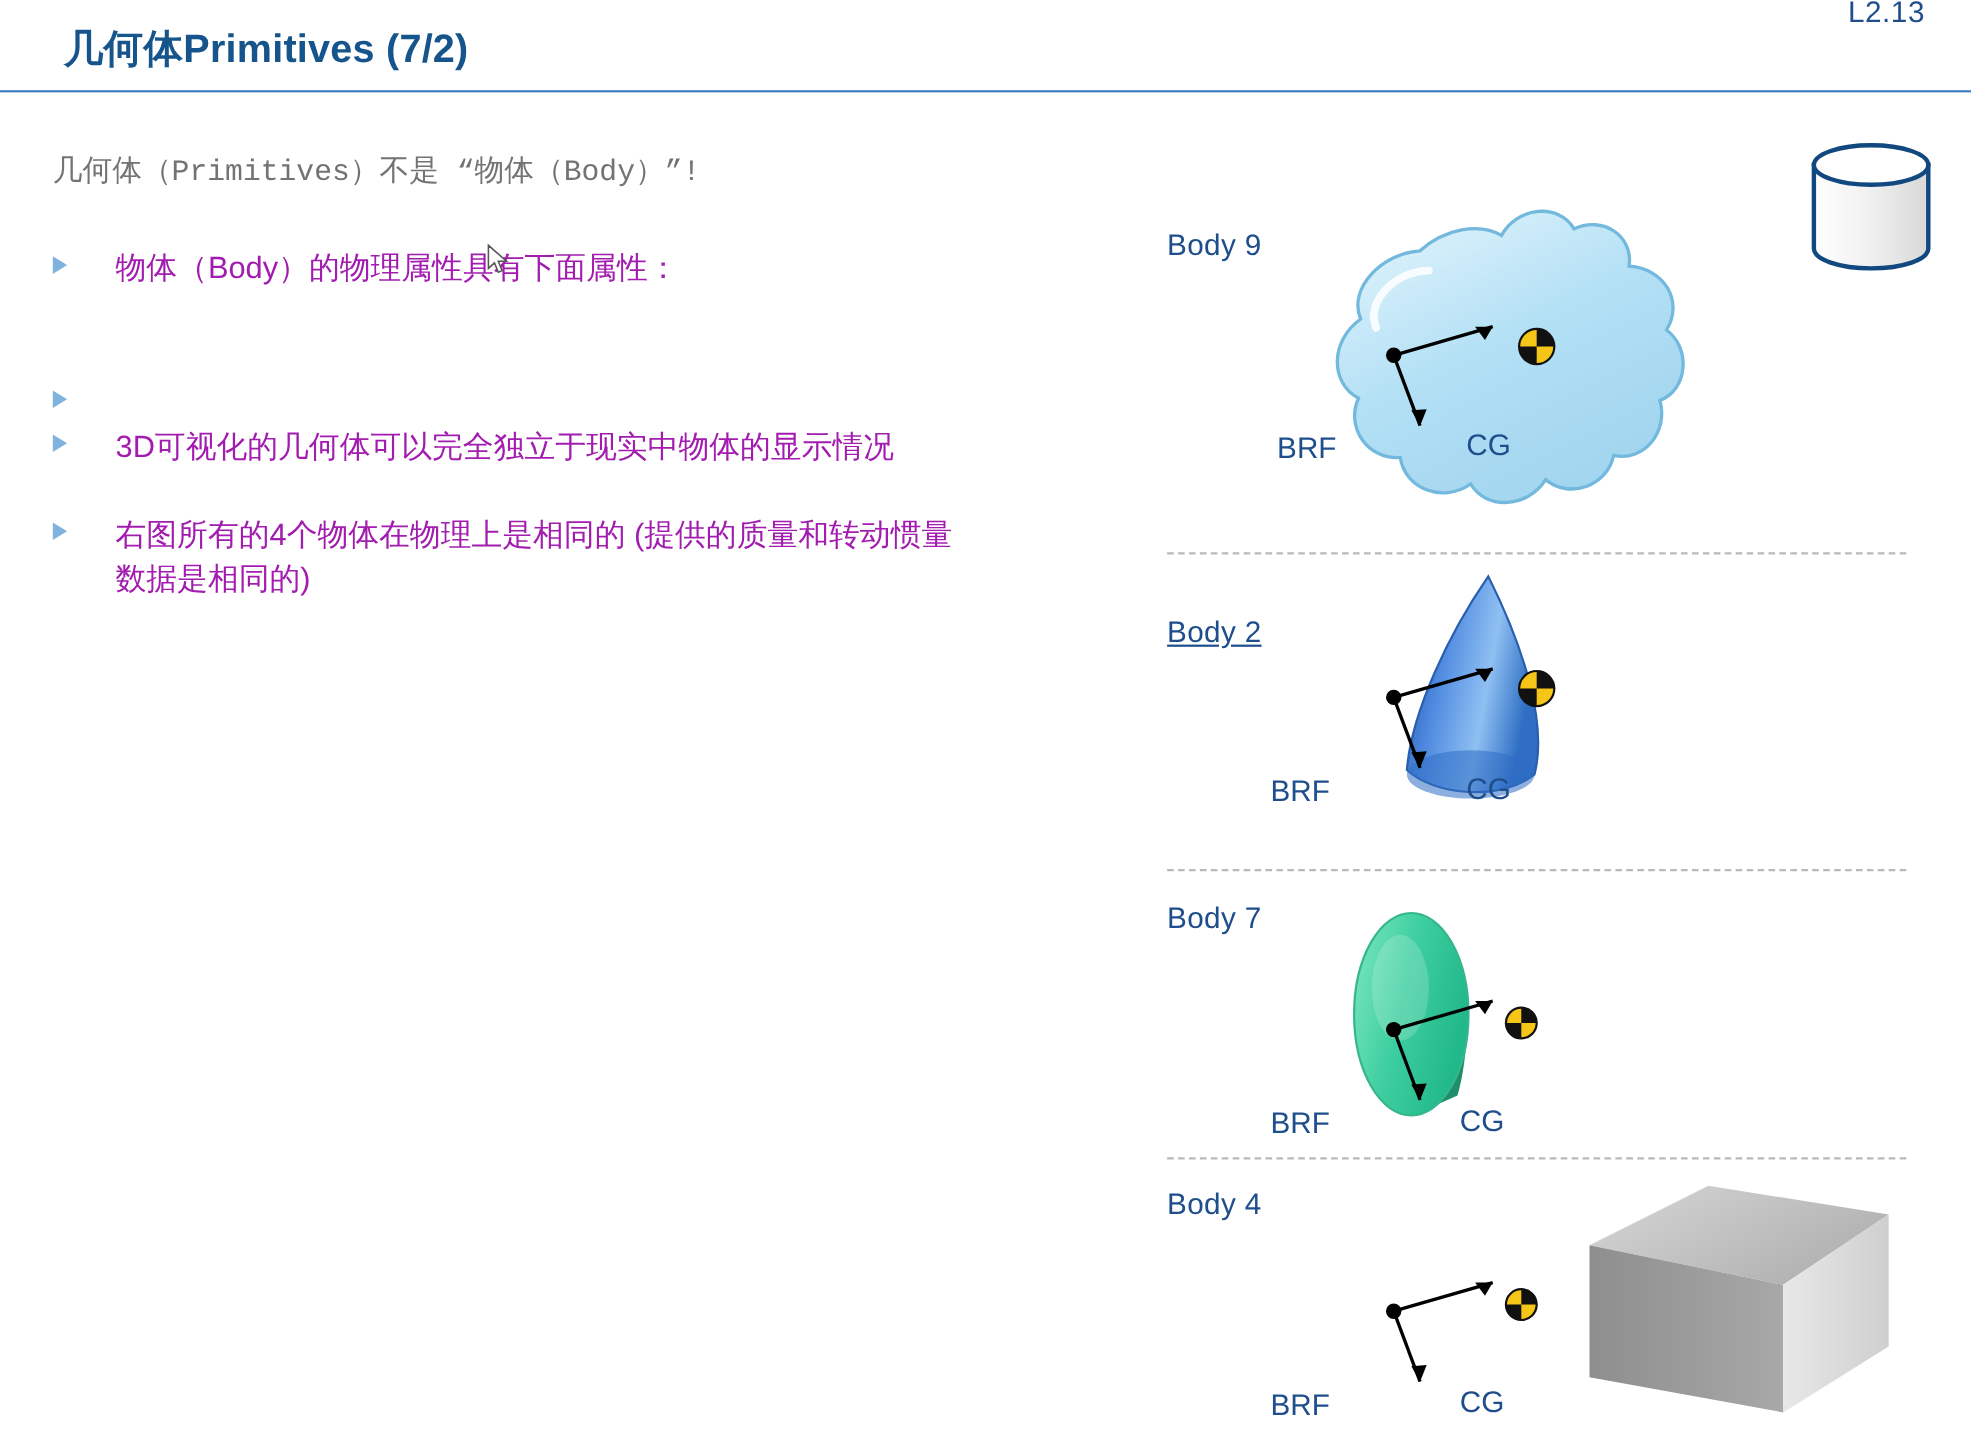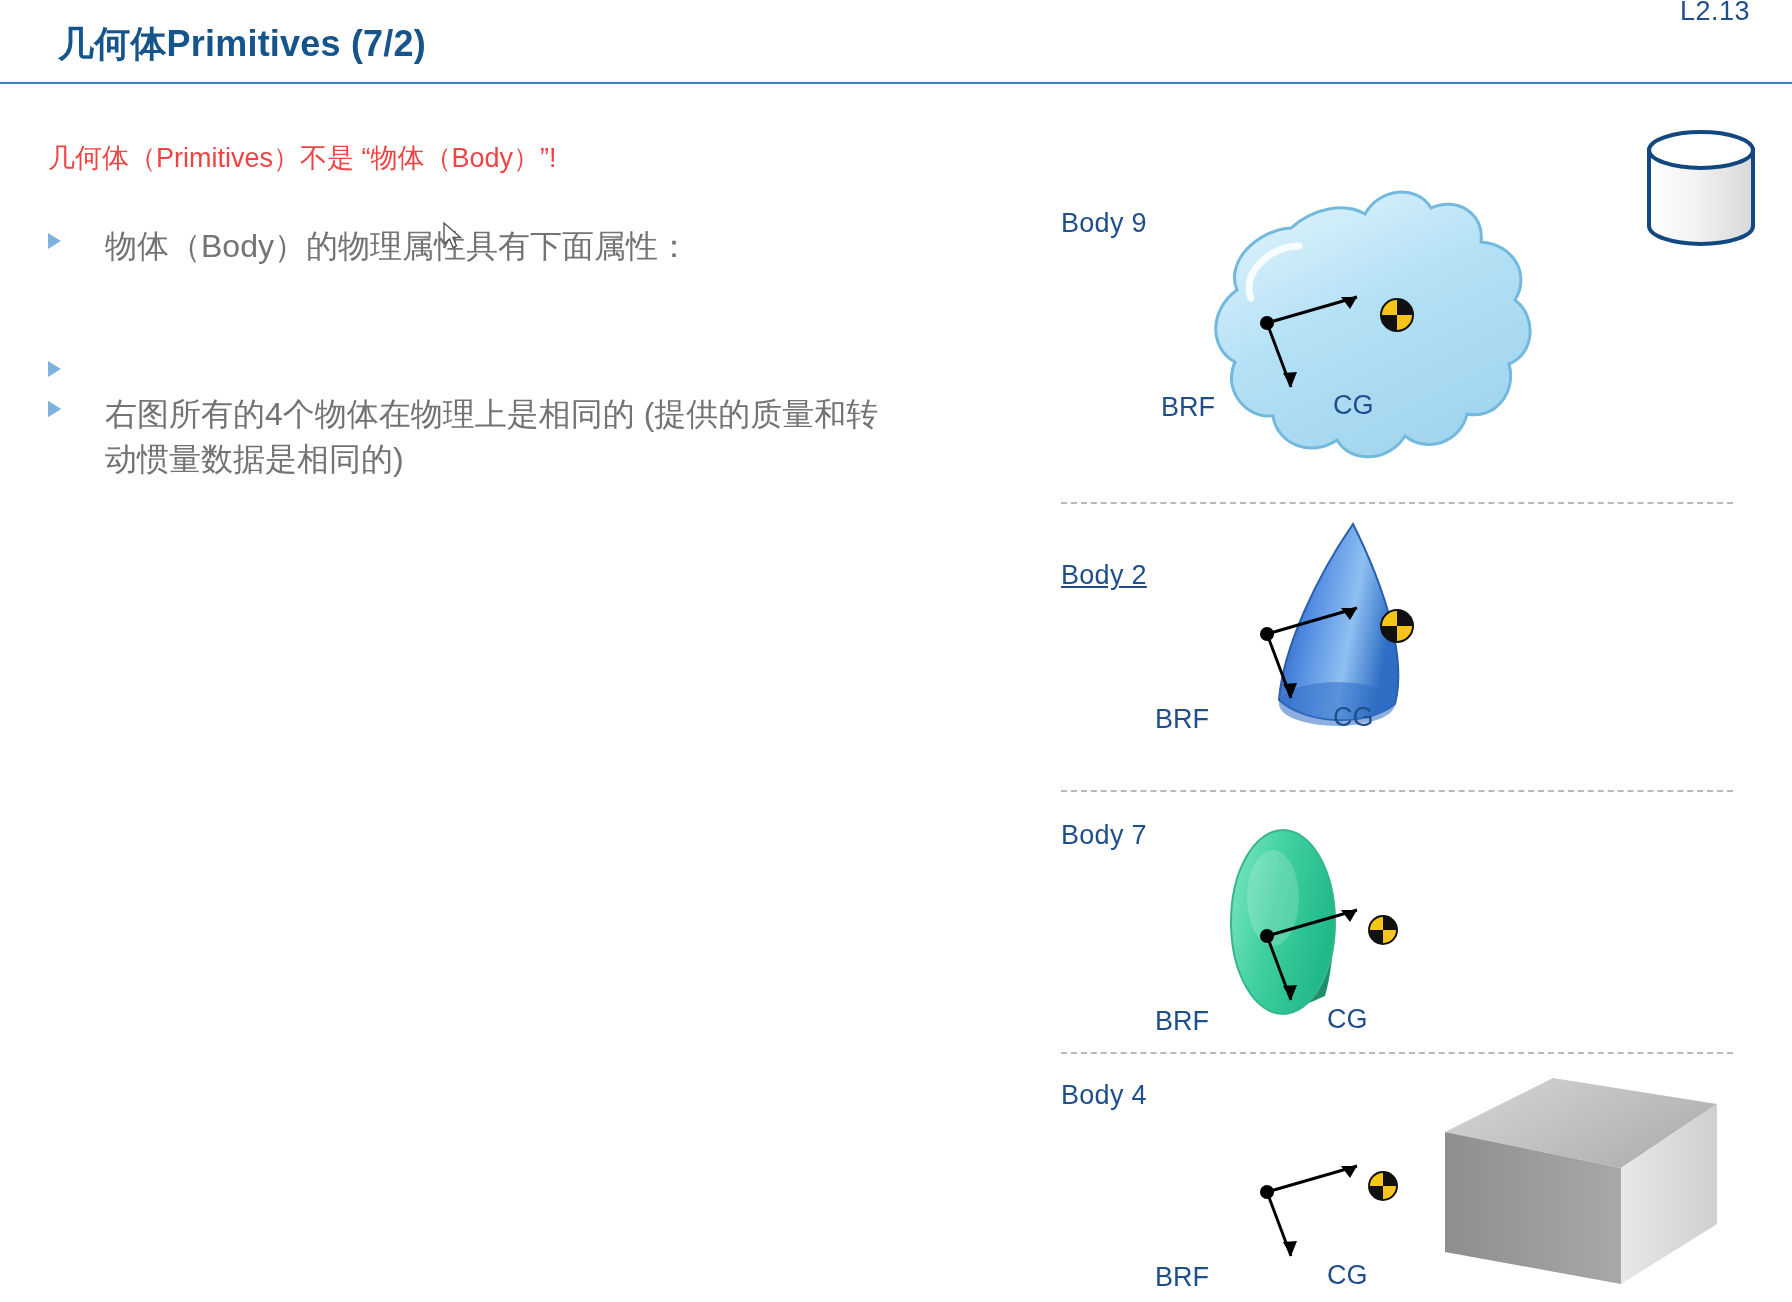--- a/index.html
+++ b/index.html
@@ -48,30 +48,31 @@
   
   .left-col {
     position: absolute;
     top: 140px;
     left: 48px;
     width: 840px;
   }
 
   .lead {
     font-size: 27px;
-    color: #ef4444;
+    color: #737373;
     margin: 0 0 48px 0;
     line-height: 1.35;
+    font-family: Liberation Mono, monospace;
   }
 
   .bullet-l1 {
     position: relative;
     padding-left: 57px;
-    font-size: 32px;
-    color: #737373;
+    font-size: 28px;
+    color: #a21caf;
     line-height: 1.42;
     margin-bottom: 10px;
   }
   .bullet-l1 > .tri {
     position: absolute;
     left: 0px;
     top: 9px;
     width: 0;
     height: 0;
     border-left: 13px solid #7fb2dc;
@@ -157,20 +158,21 @@
   </div>
 
   <div class="gap-block"></div>
 
   <div class="bullet-l1 para-block">
     <span class="tri"></span>
   </div>
 
   <div class="bullet-l1 para-block">
     <span class="tri"></span>
+    <span>3D可视化的几何体可以完全独立于现实中物体的显示情况</span>
   </div>
 
   <div class="bullet-l1 para-block">
     <span class="tri"></span>
     <span>右图所有的4个物体在物理上是相同的 (提供的质量和转动惯量数据是相同的)</span>
   </div>
 
 </div>
 
 <svg style="position:absolute; left:443px; top:222px;" width="24" height="30" viewBox="0 0 24 30">

